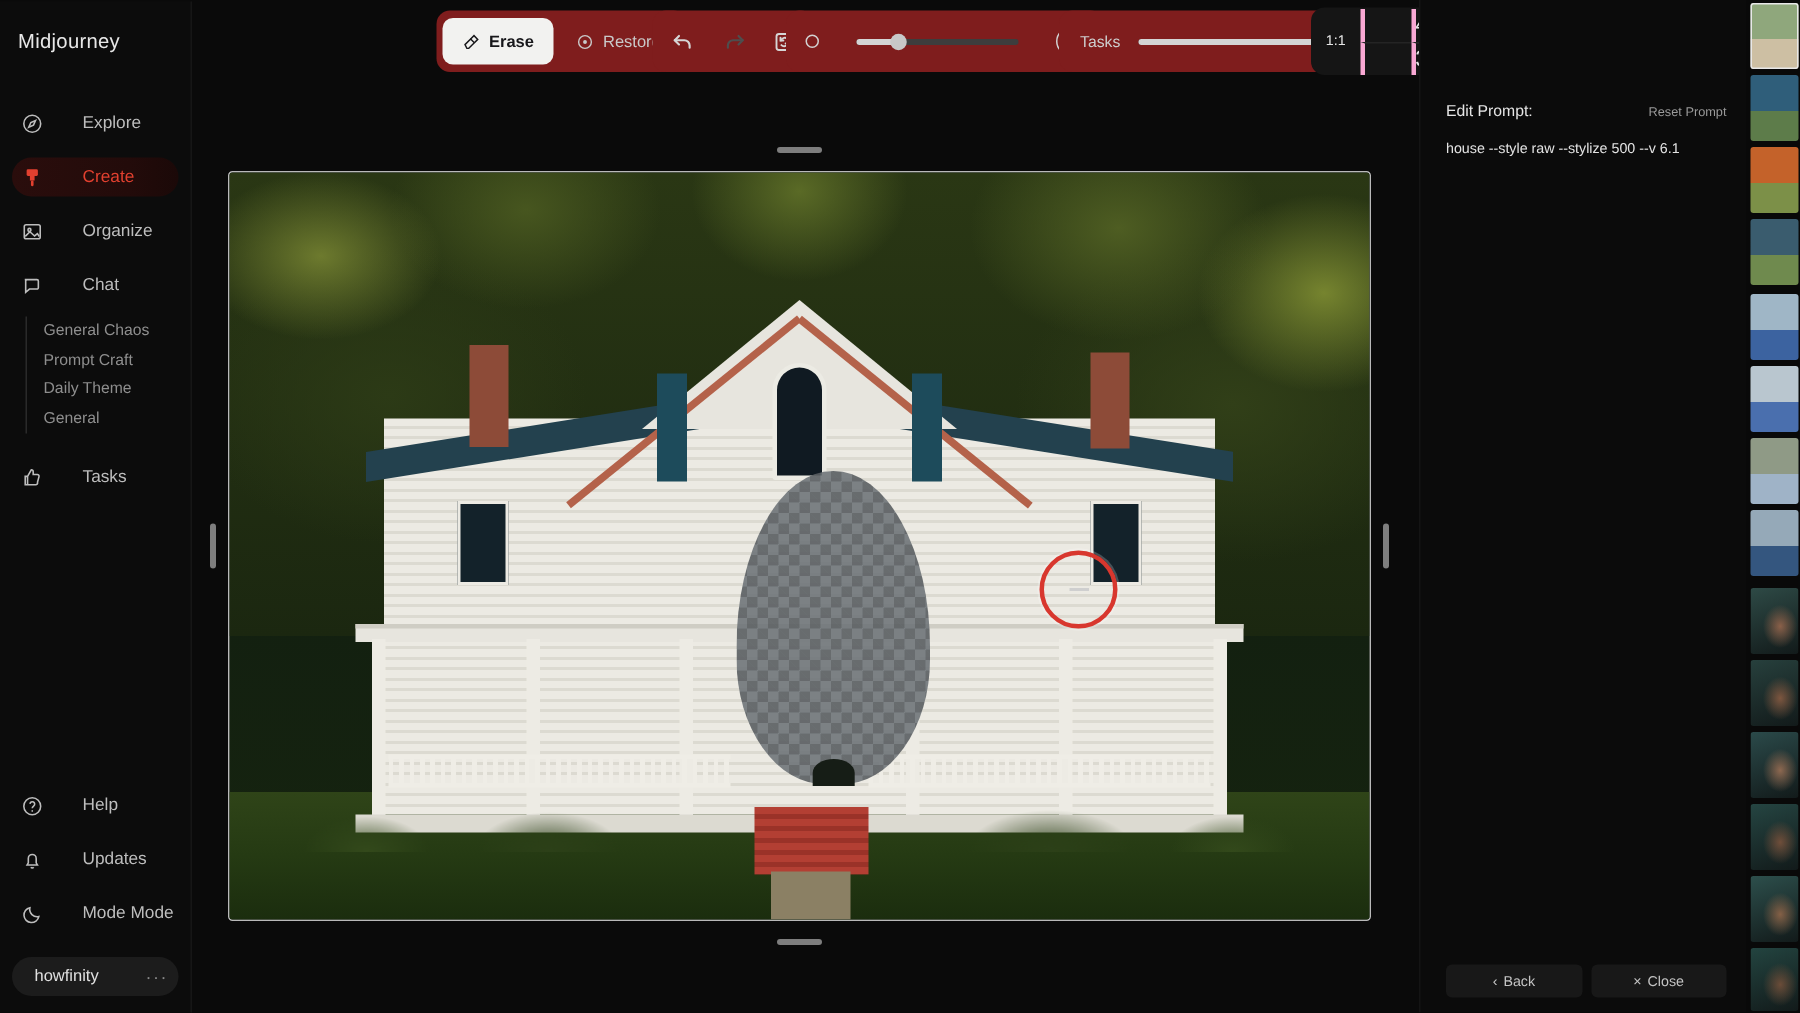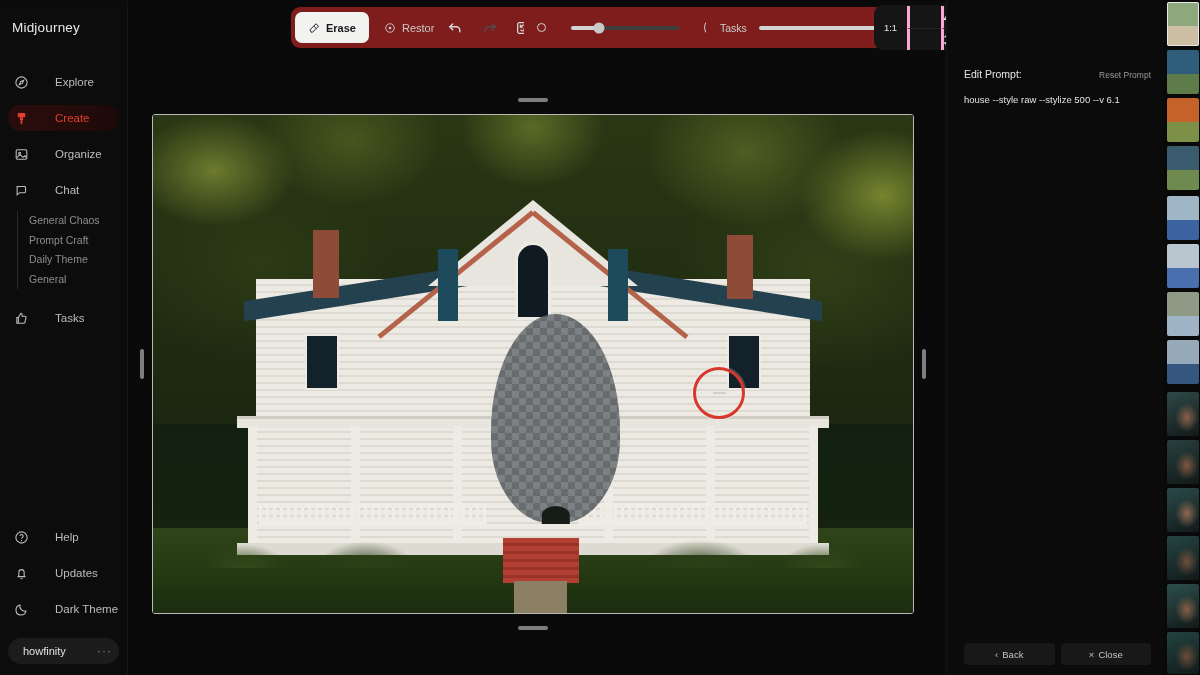--- a/index.html
+++ b/index.html
@@ -334,21 +334,21 @@
           </svg>
         </span>
         <span>Updates</span>
       </div>
       <div class="nav-item">
         <span class="ico">
           <svg viewBox="0 0 24 24" fill="none" stroke="currentColor" stroke-width="1.7">
             <path d="M19 14.5A8 8 0 019.5 5a8 8 0 109.5 9.5z"></path>
           </svg>
         </span>
-        <span>Dark Theme</span>
+        <span>Mode Mode</span>
       </div>
 
       <div class="user-pill">
         <span class="ico">
           <svg viewBox="0 0 24 24" fill="none" stroke="currentColor" stroke-width="1.7">
             <circle cx="12" cy="12" r="9"></circle>
               <circle cx="12" cy="10" r="2.6"></circle>
             <path d="M7 18a5.3 5.3 0 0110 0"></path>
           </svg>
         </span>

